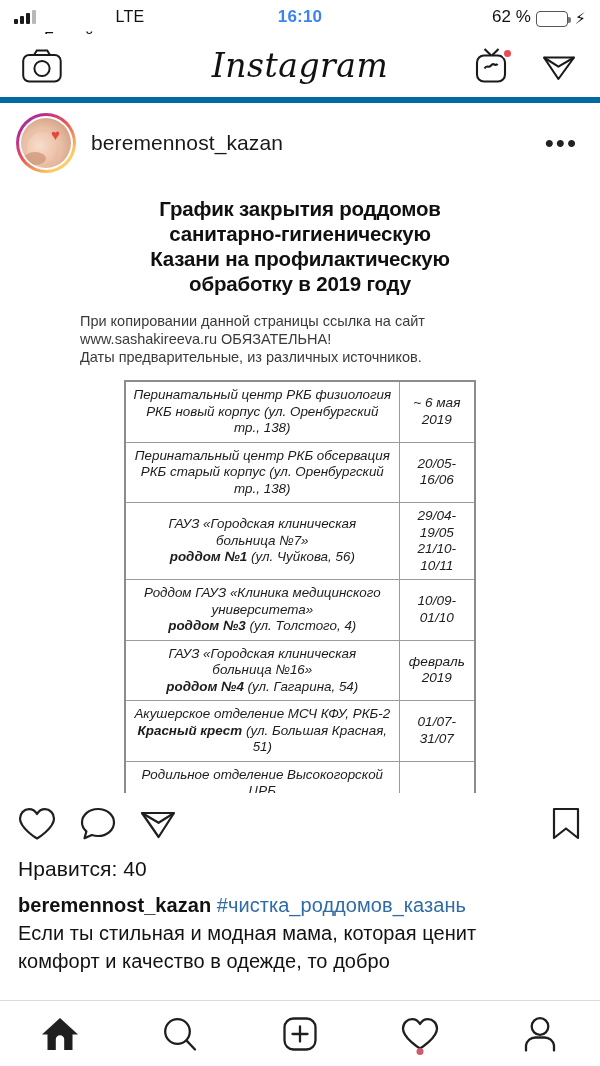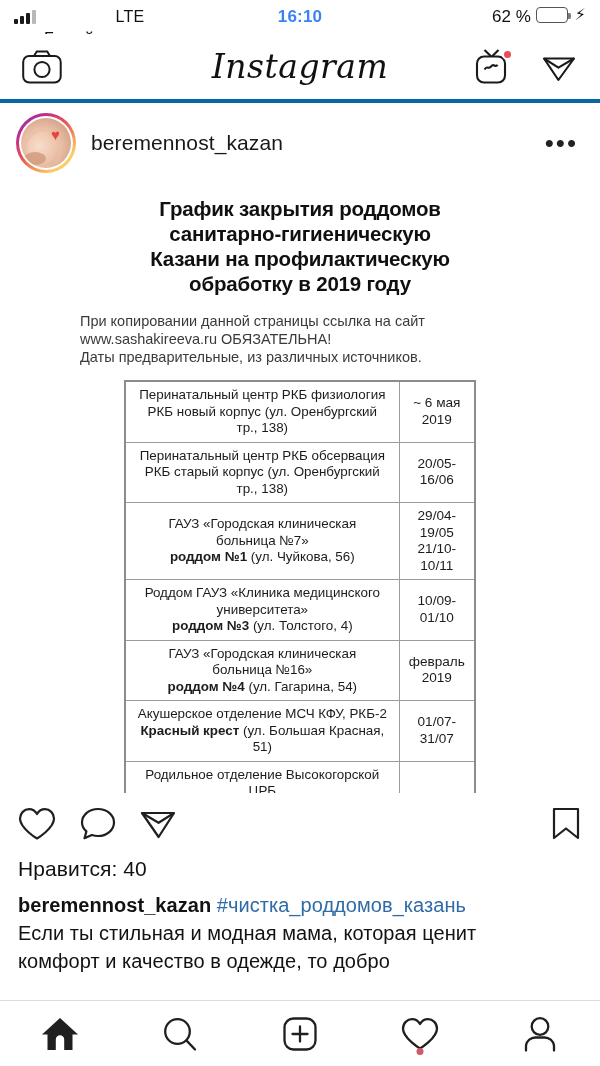--- a/index.html
+++ b/index.html
@@ -27,41 +27,41 @@
   .signal i:nth-child(3) { height: 11px; }
   .signal i:nth-child(4) { height: 14px; background: #b8b8b8; }
   .carrier { font-size: 17px; color: #111; letter-spacing: .1px; margin-top: 44px; }
   .lte { font-size: 16px; color: #111; margin-left: 4px; letter-spacing: .2px; }
   .sb-time {
     position: absolute; left: 0; right: 0; text-align: center;
     font-size: 17px; font-weight: bold; color: #3b82f6; letter-spacing: .2px;
     pointer-events: none;
   }
   .sb-right {
-    margin-left: auto; display: flex; align-items: flex-start; gap: 5px;
+    margin-left: auto; display: flex; align-items: flex-end; gap: 5px;
     position: relative; z-index: 2;
   }
   .batt-pct { font-size: 17px; color: #111; }
   .batt {
     width: 32px; height: 16px; border: 1.6px solid #555; border-radius: 4px;
     position: relative; padding: 1.6px; background: #fff;
   }
   .batt::after {
     content: ""; position: absolute; right: -4px; top: 4.5px;
     width: 2.6px; height: 6px; background: #7a7a7a; border-radius: 0 2px 2px 0;
   }
   .batt-fill { height: 100%; background: #fcd54a; border-radius: 1.6px; }
   .bolt { font-size: 16px; color: #111; margin-left: 2px; line-height: 1; }
 
   
   .topnav {
     height: 69px; width: 100%;
     display: flex; align-items: center; justify-content: space-between;
     padding: 0 22px;
-    border-bottom: 4px solid #0369a1;
+    border-bottom: 6px solid #0369a1;
     background: #fff; position: relative;
   }
   .brand {
     position: absolute; left: 0; right: 0; text-align: center;
     font-family: "DejaVu Serif", "Liberation Serif", serif;
     font-size: 33px; font-style: italic; color: #111;
     letter-spacing: .5px; pointer-events: none;
   }
   .nav-right { margin-left: auto; display: flex; align-items: center; gap: 28px; z-index: 2; }
   .igtv-wrap { position: relative; display: block; }
@@ -124,20 +124,21 @@
     margin: 7px auto 0; width: 420px;
   }
   .flyer-note {
     text-align: left; color: #3a3a3a; font-size: 14.5px;
     line-height: 18px; margin: 16px auto 0; width: 440px;
   }
   .tbl {
     width: 352px; margin: 14px auto 0;
     border: 2px solid #8c8c8c; border-collapse: collapse;
     background: #fff;
+    font-style: italic;
   }
   .tbl td {
     border: 1.6px solid #9b9b9b;
     color: #1c1c1c; font-size: 13.4px; line-height: 16.5px;
     padding: 5px 4px; text-align: center; vertical-align: middle;
   }
   .tbl td.c1 { width: 276px; }
   .tbl td.c2 { width: 76px; font-size: 13.6px; }
   .tbl b { font-weight: bold; }
 

